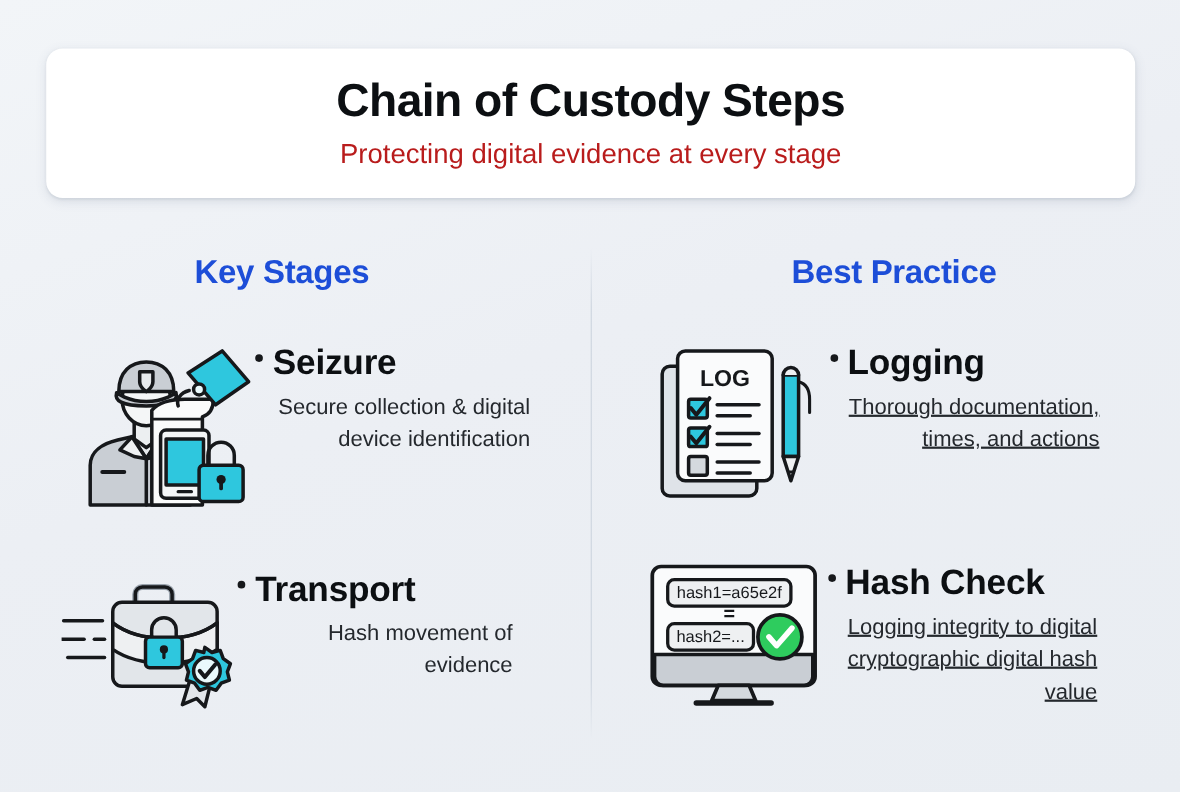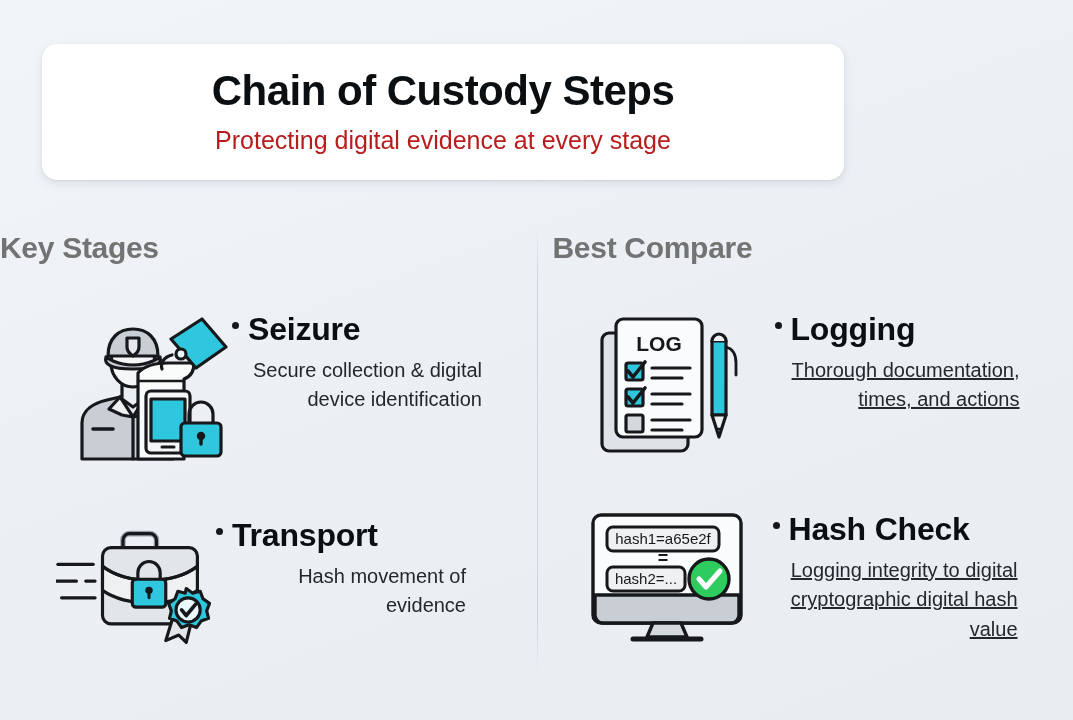--- a/index.html
+++ b/index.html
@@ -9,21 +9,21 @@
     background: linear-gradient(160deg, #f2f5f8 0%, #eceff4 45%, #e9edf2 100%);
     color:#111;
     overflow:hidden;
     position:relative;
   }
 
   
   .header-card{
     position:absolute;
     left:42px; top:44px;
-    width:802px; height:136px;
+    width:990px; height:136px;
     background:#ffffff;
     border-radius:15px;
     box-shadow:0 3px 10px rgba(80,95,120,.13), 0 1px 2px rgba(80,95,120,.10);
     display:flex; flex-direction:column;
     align-items:center; justify-content:center;
   }
   .header-title{
     font-size:42px;
     font-weight:bold;
     letter-spacing:-0.5px;
@@ -49,38 +49,38 @@
   .column{ width:536.5px; position:relative; }
 
   .divider{
     position:absolute;
     left:537px; top:20px;
     width:1px; height:448px;
     background:linear-gradient(to bottom, rgba(200,208,218,0) 0%, #ccd4de 12%, #ccd4de 88%, rgba(200,208,218,0) 100%);
   }
 
   .col-heading{
-    text-align:left;
+    text-align:center;
     font-size:30px;
     font-weight:bold;
-    color:#737373;
+    color:#1d4ed8;
     letter-spacing:-0.3px;
     margin-top:26px;
   }
   .col-left .col-heading{ padding-right:24px; }
   .col-right .col-heading{ padding-left:16px; }
 
   
   .row{
     display:flex;
     align-items:flex-start;
     margin-top:42px;
   }
   .col-left .row{ padding-left:72px; }
-  .col-right .row{ padding-left:50px;gap:20px; }
+  .col-right .row{ padding-left:50px; }
   .col-left .row.row-2{ margin-top:52px; padding-left:56px; }
   .col-right .row.row-2{ margin-top:48px; padding-left:48px; }
 
   .icon-wrap{
     width:160px;
     flex:0 0 160px;
     display:flex;
     align-items:flex-start;
     justify-content:center;
     padding-top:4px;
@@ -228,21 +228,21 @@
         </svg>
       </div>
       <div class="text-block">
         <div class="item-title">Transport</div>
         <div class="item-desc">Hash movement of evidence</div>
       </div>
     </div>
   </div>
 
   <div class="column col-right">
-    <div class="col-heading">Best Compare</div>
+    <div class="col-heading">Best Practice</div>
 
     <div class="row row-1">
       <div class="icon-wrap">
         <svg width="150" height="148" viewBox="0 0 150 148" aria-hidden="true">
           <g stroke="#16181b" stroke-width="3.2" stroke-linejoin="round" stroke-linecap="round">
 
             <rect x="6" y="22" width="86" height="118" rx="7" fill="#dfe3e8"></rect>
 
             <rect x="20" y="8" width="86" height="118" rx="7" fill="#fafbfc"></rect>
           </g>

